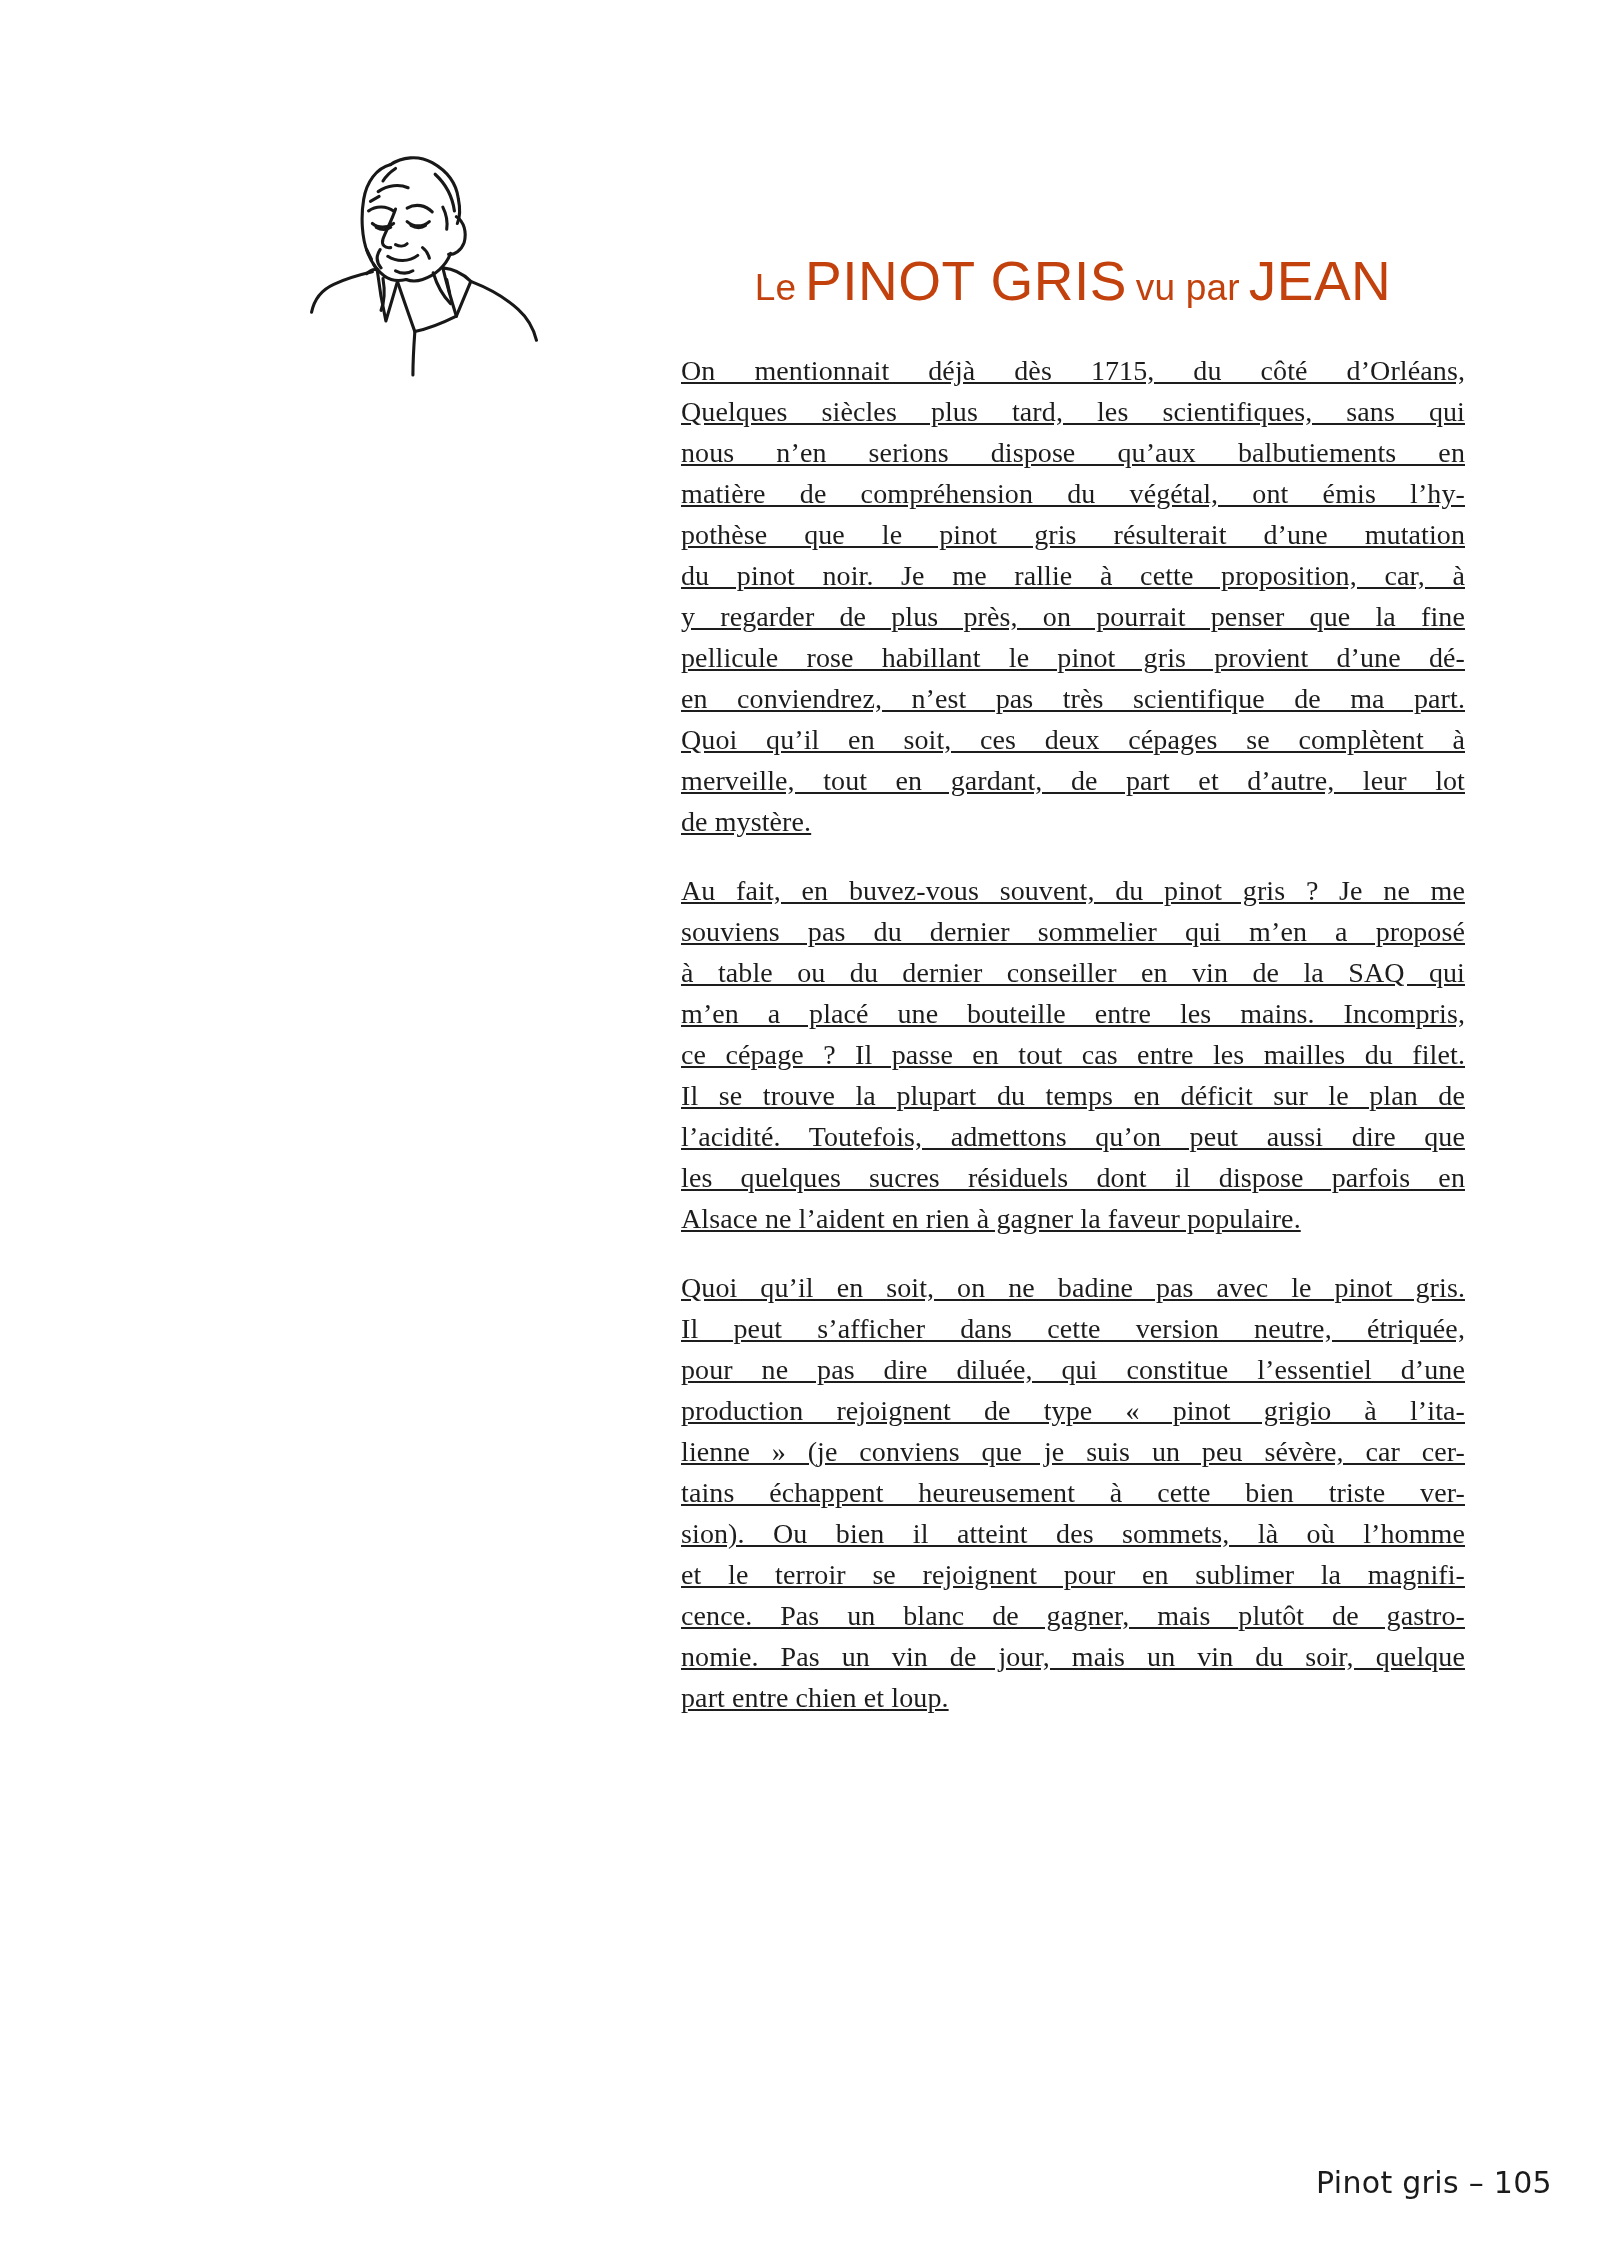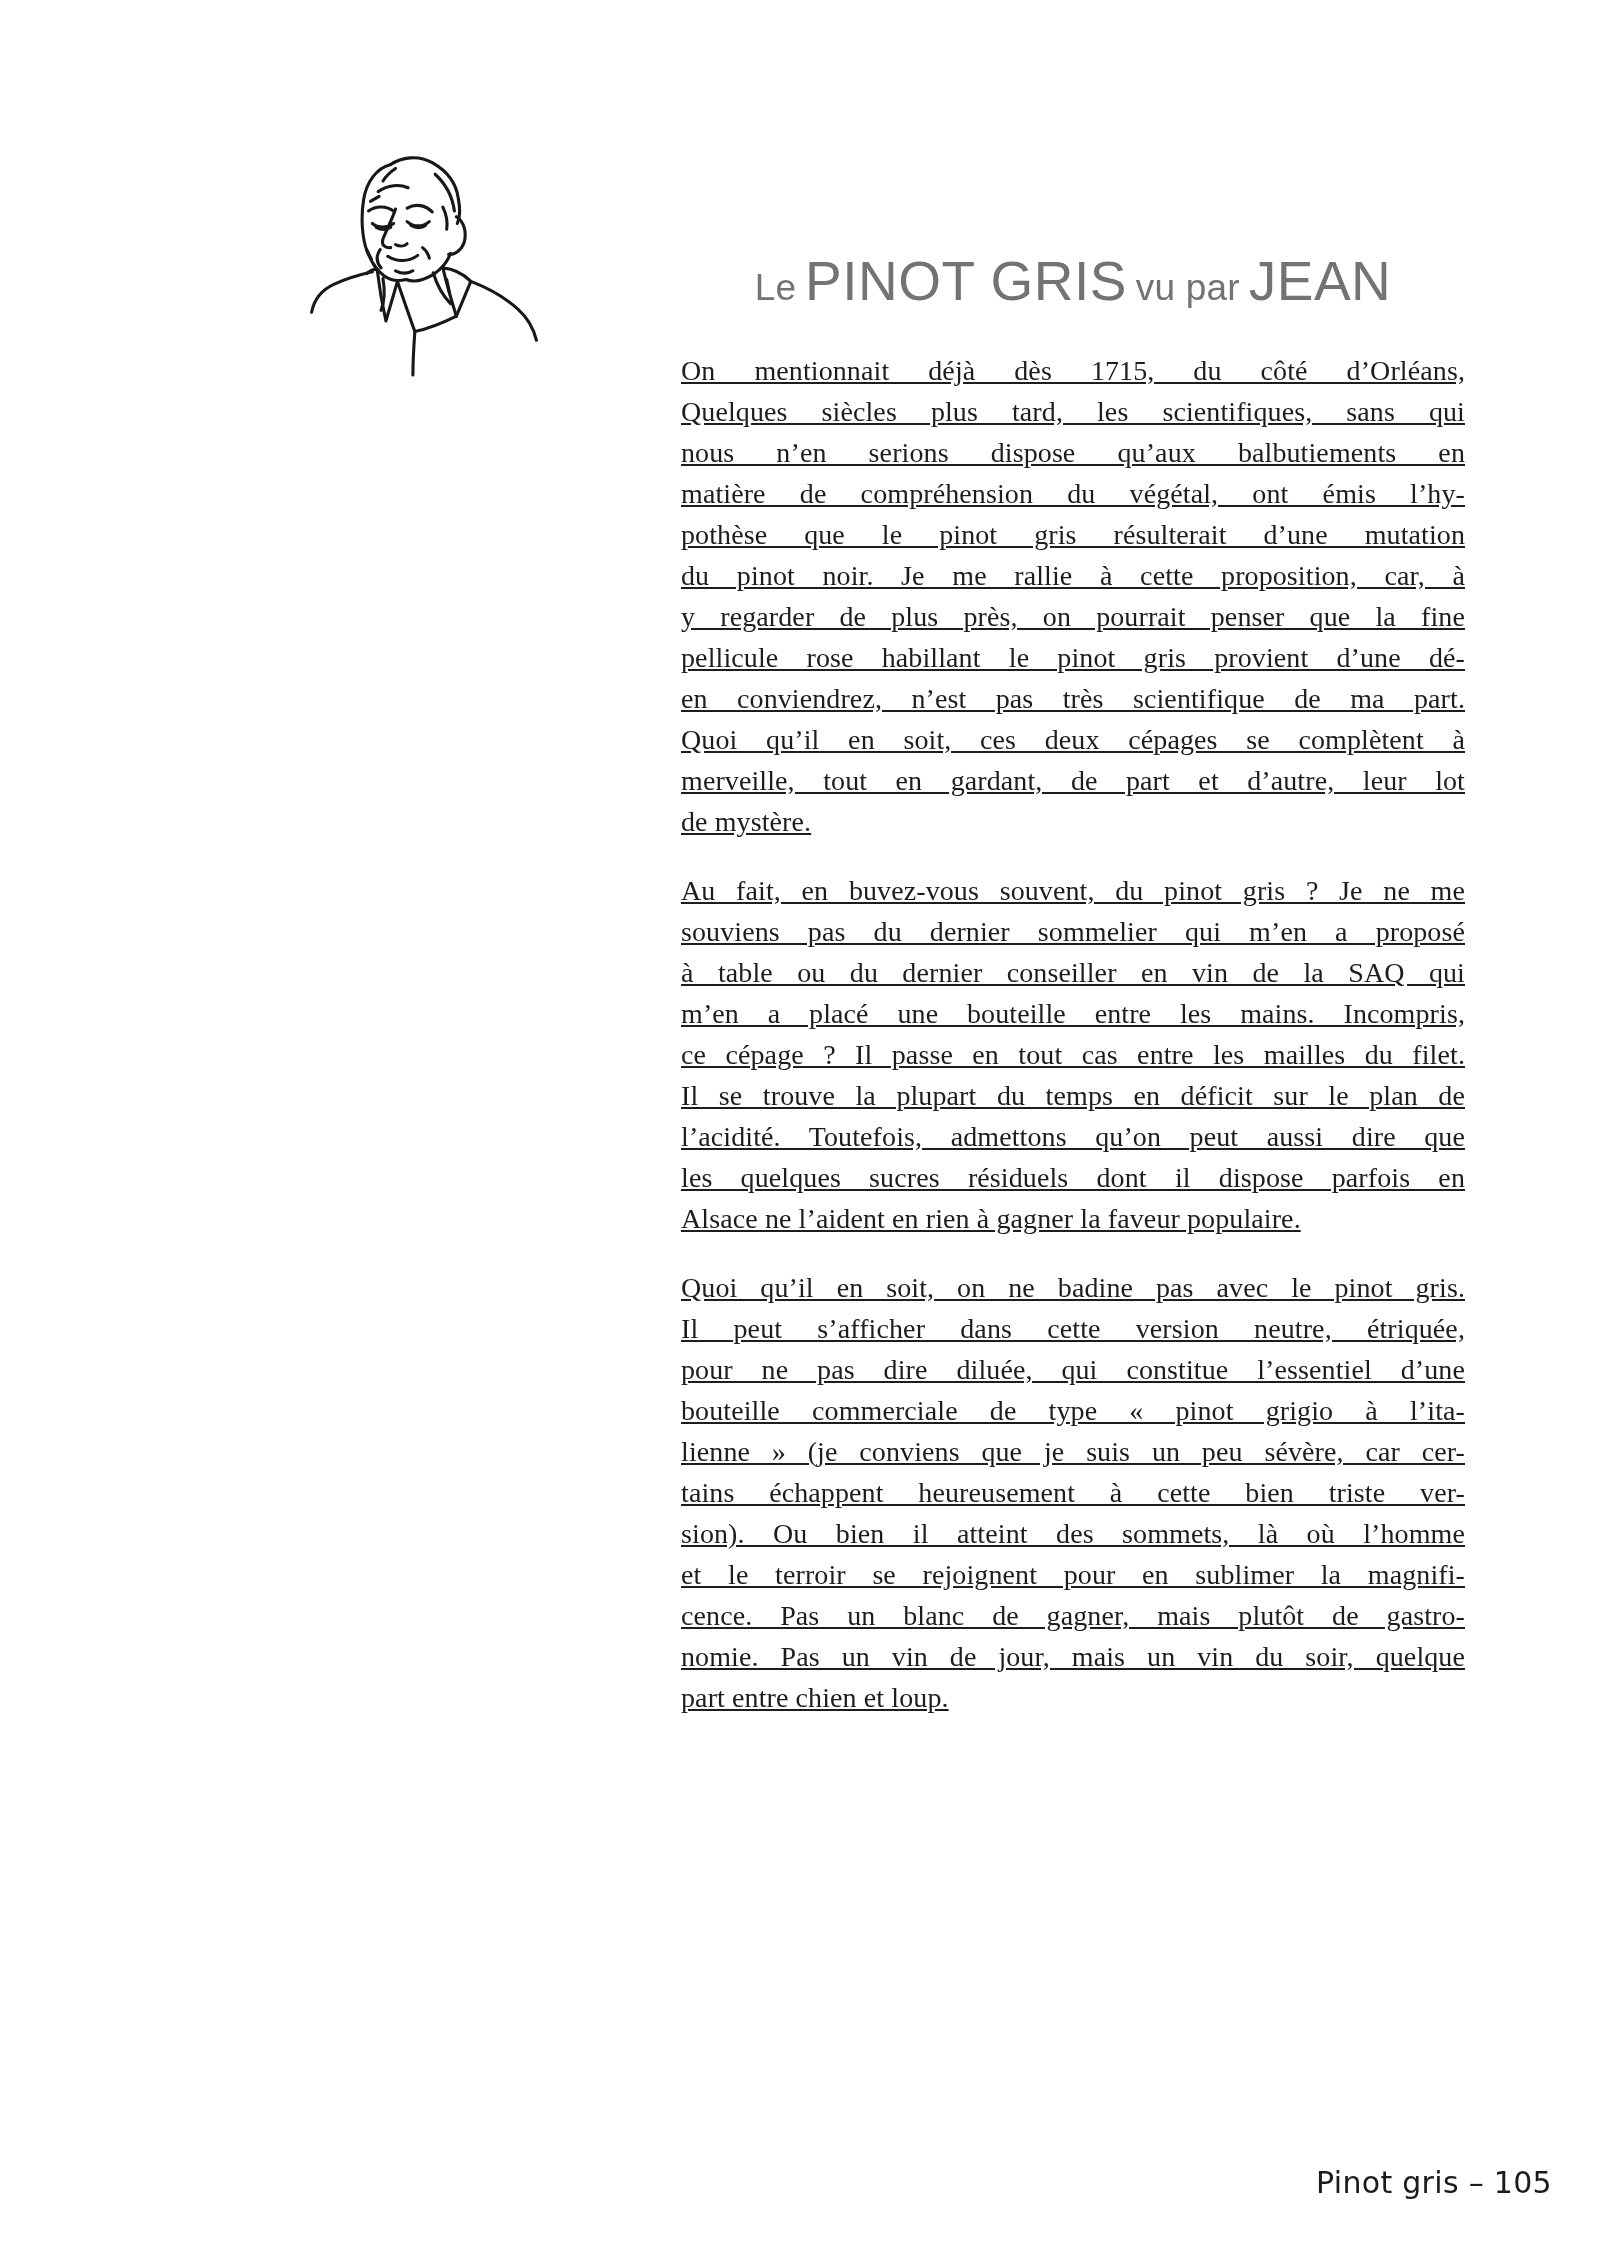--- a/index.html
+++ b/index.html
@@ -10,21 +10,21 @@
   .page{position:absolute;inset:0;background:#ffffff;color:#1b1b1b;overflow:hidden;}
 
   
   .portrait{position:absolute;left:299px;top:153px;width:251px;height:224px;}
   .portrait path{fill:none;stroke:#181818;stroke-width:3.2;stroke-linecap:round;stroke-linejoin:round;}
 
   
   .title{
     position:absolute;left:681px;top:250px;width:784px;margin:0;
     text-align:center;white-space:nowrap;line-height:63px;
-    font-family:"Liberation Sans",sans-serif;font-weight:400;color:#737373;
+    font-family:"Liberation Sans",sans-serif;font-weight:400;color:#c2410c;
   }
   .t-big{font-size:55px;letter-spacing:0.5px;}
   .t-small{font-size:37px;letter-spacing:0.2px;}
 
   
   .article{
     position:absolute;left:681px;top:350px;width:784px;
     font-size:28px;line-height:41px;color:#1d1d1d;letter-spacing:0.1px;
   }
   .para{margin:0 0 28px 0;}
@@ -127,21 +127,21 @@
         <div class="line">ce cépage ? Il passe en tout cas entre les mailles du filet.</div>
         <div class="line">Il se trouve la plupart du temps en déficit sur le plan de</div>
         <div class="line">l’acidité. Toutefois, admettons qu’on peut aussi dire que</div>
         <div class="line">les quelques sucres résiduels dont il dispose parfois en</div>
         <div class="line last">Alsace ne l’aident en rien à gagner la faveur populaire.</div>
       </div>
       <div class="para">
         <div class="line">Quoi qu’il en soit, on ne badine pas avec le pinot gris.</div>
         <div class="line">Il peut s’afficher dans cette version neutre, étriquée,</div>
         <div class="line">pour ne pas dire diluée, qui constitue l’essentiel d’une</div>
-        <div class="line">bouteille commerciale de type « pinot grigio à l’ita-</div>
+        <div class="line">production rejoignent de type « pinot grigio à l’ita-</div>
         <div class="line">lienne » (je conviens que je suis un peu sévère, car cer-</div>
         <div class="line">tains échappent heureusement à cette bien triste ver-</div>
         <div class="line">sion). Ou bien il atteint des sommets, là où l’homme</div>
         <div class="line">et le terroir se rejoignent pour en sublimer la magnifi-</div>
         <div class="line">cence. Pas un blanc de gagner, mais plutôt de gastro-</div>
         <div class="line">nomie. Pas un vin de jour, mais un vin du soir, quelque</div>
         <div class="line last">part entre chien et loup.</div>
       </div>
     </div>
 

